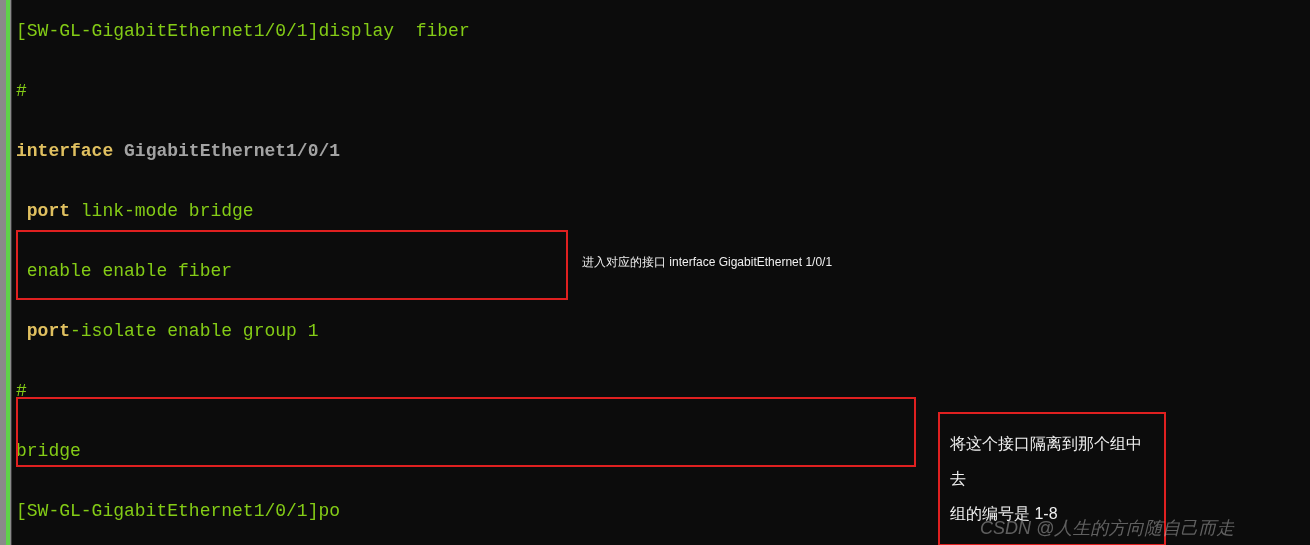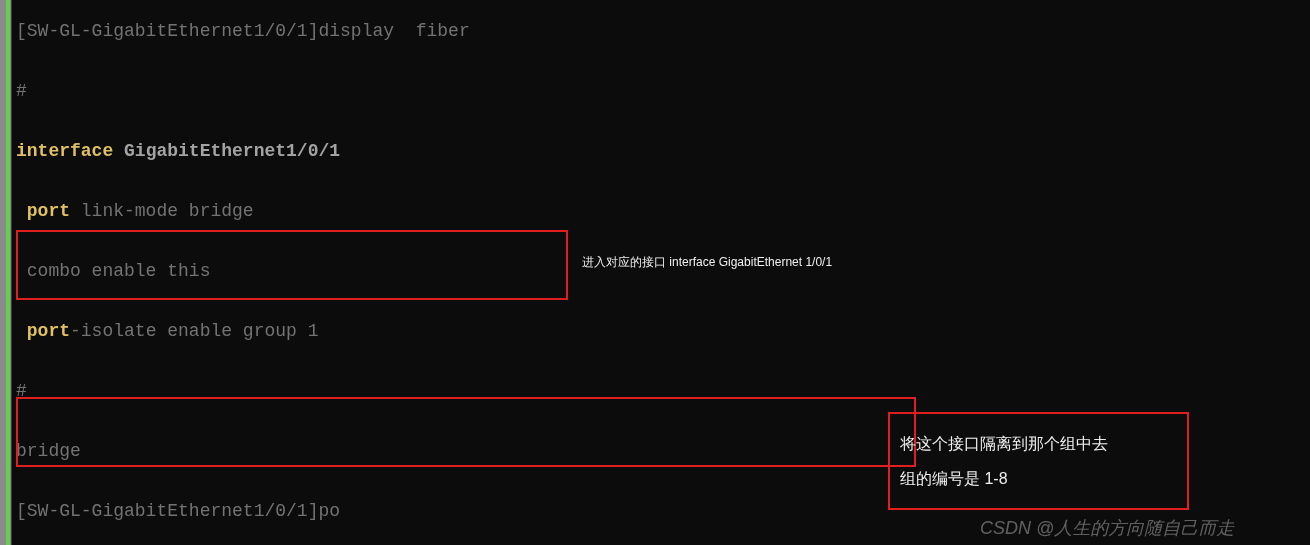--- a/index.html
+++ b/index.html
@@ -29,21 +29,21 @@
   }
   .terminal {
     position: absolute;
     left: 16px;
     top: -14px;
     white-space: pre;
     line-height: 30px;
   }
   .yellow { color: #e0c060; font-weight: bold; text-align: right; }
   .cyan   { color: #a3a3a3; font-weight: bold; }
-  .white  { color: #737373; }
+  .white  { color: #84cc16; }
 
   .redbox {
     position: absolute;
     border: 2px solid #e02020;
     background: transparent;
     pointer-events: none;
   }
   .annotation {
     position: absolute;
     color: #f0f0f0;
@@ -69,38 +69,38 @@
 </head>
 <body>
 
 <div class="gutter"></div>
 
 <div class="terminal">
 <div><span class="white">[SW-GL-GigabitEthernet1/0/1]</span><span class="white">display  fiber</span></div>
 <div><span class="white">#</span></div>
 <div><span class="yellow">interface </span><span class="cyan">GigabitEthernet1/0/1</span></div>
 <div><span class="yellow"> port </span><span class="white">link-mode bridge</span></div>
-<div><span class="white"> combo enable this</span></div>
+<div><span class="white"> enable enable fiber</span></div>
 <div><span class="yellow"> port</span><span class="white">-isolate enable group 1</span></div>
 <div><span class="white">#</span></div>
 <div><span class="white">bridge</span></div>
 <div><span class="white">[SW-GL-GigabitEthernet1/0/1]</span><span class="white">po</span></div>
 
 
 
 
 
 
 
 
 </div>
 
 <div class="redbox" style="left:16px; top:230px; width:552px; height:70px;"></div>
 <div class="redbox" style="left:16px; top:397px; width:900px; height:70px;"></div>
 
 <div class="annotation" style="left:582px; top:254px;">进入对应的接口  interface GigabitEthernet 1/0/1</div>
 
-<div class="annotation-box" style="left:888px; top:412px; width:301px;">
+<div class="annotation-box" style="left:938px; top:412px; width:228px;">
   <div>将这个接口隔离到那个组中去</div>
   <div>组的编号是 1-8</div>
 </div>
 
 <div class="watermark" style="left:980px; top:516px;font-style:italic;">CSDN @人生的方向随自己而走</div>
 
 </body></html>

